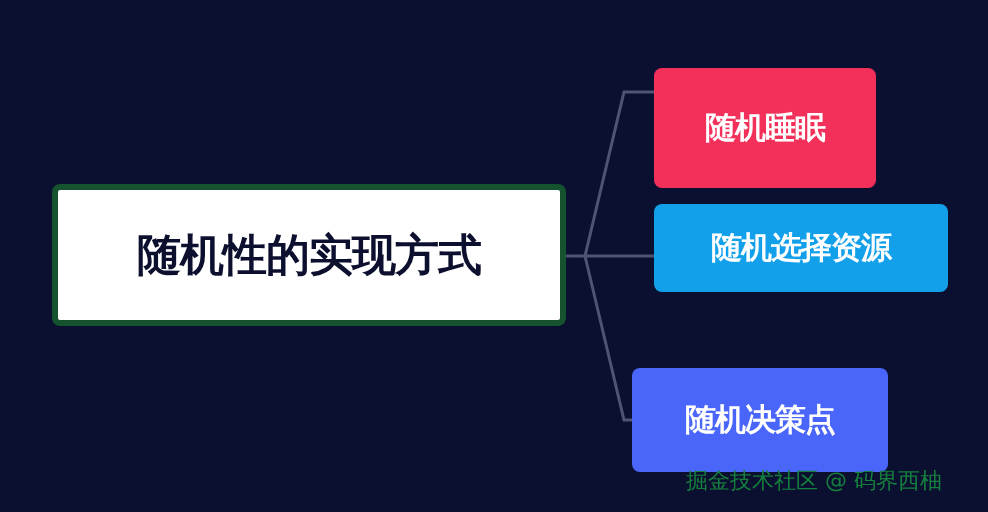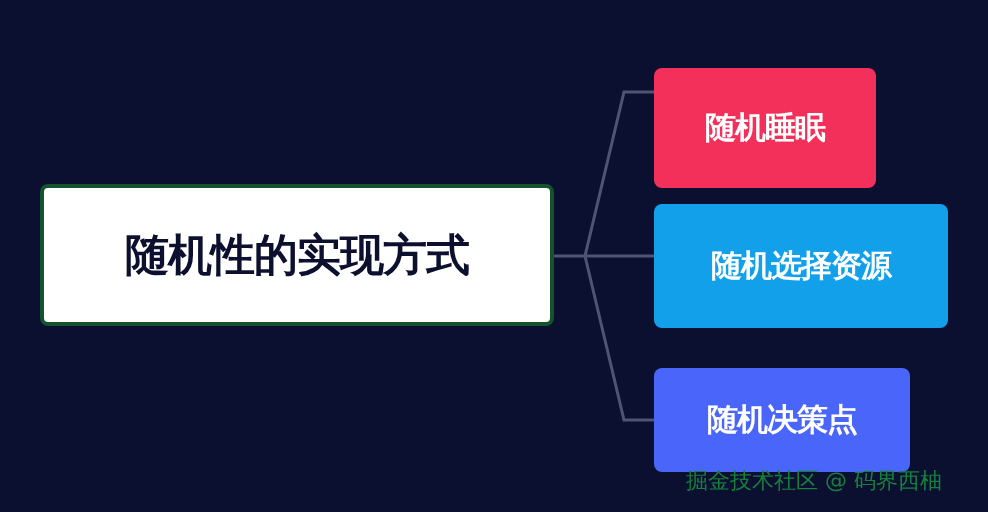--- a/index.html
+++ b/index.html
@@ -2,33 +2,33 @@
 <html><head>
 <meta charset="utf-8">
 <style>
   html, body { margin:0; padding:0; }
   body {
     width:988px; height:512px; overflow:hidden; position:relative;
     background:#0b0f30;
     font-family:"DejaVu Sans", "Liberation Sans", sans-serif;
   }
   .root-node {
-    position:absolute; left:40px; top:184px; width:514px; height:142px;
-    background:#ffffff; border:4px solid #14532d; border-radius:8px; box-sizing:border-box;
+    position:absolute; left:52px; top:184px; width:514px; height:142px;
+    background:#ffffff; border:6px solid #14532d; border-radius:8px; box-sizing:border-box;
     display:flex; align-items:center; justify-content:center;
   }
   .root-node span { font-size:44px; font-weight:bold; color:#0c0f2e; letter-spacing:-1px; }
   .child {
     position:absolute; border-radius:8px; display:flex; align-items:center; justify-content:center;
     color:#ffffff; font-weight:bold; font-size:31px;
   }
   .child span { letter-spacing:-1px; }
   #c0 { left:654px; top:40px; width:222px; height:120px;margin-top:28px; }
-  #c1 { left:654px; top:204px; width:294px; height:124px; }
-  #c2 { left:654px; top:368px; width:256px; height:104px; }
+  #c1 { left:654px; top:204px; width:294px; height:88px; }
+  #c2 { left:632px; top:368px; width:256px; height:104px; }
   svg.links { position:absolute; left:0; top:0; }
   .watermark {
     position:absolute; left:686px; top:466px; font-size:22px; color:#15803d;
   }
 </style>
 </head>
 <body>
 
 <svg class="links" width="988" height="512">
   <path d="M554 256 L585 256" stroke="#4e5472" stroke-width="3" fill="none"></path>

